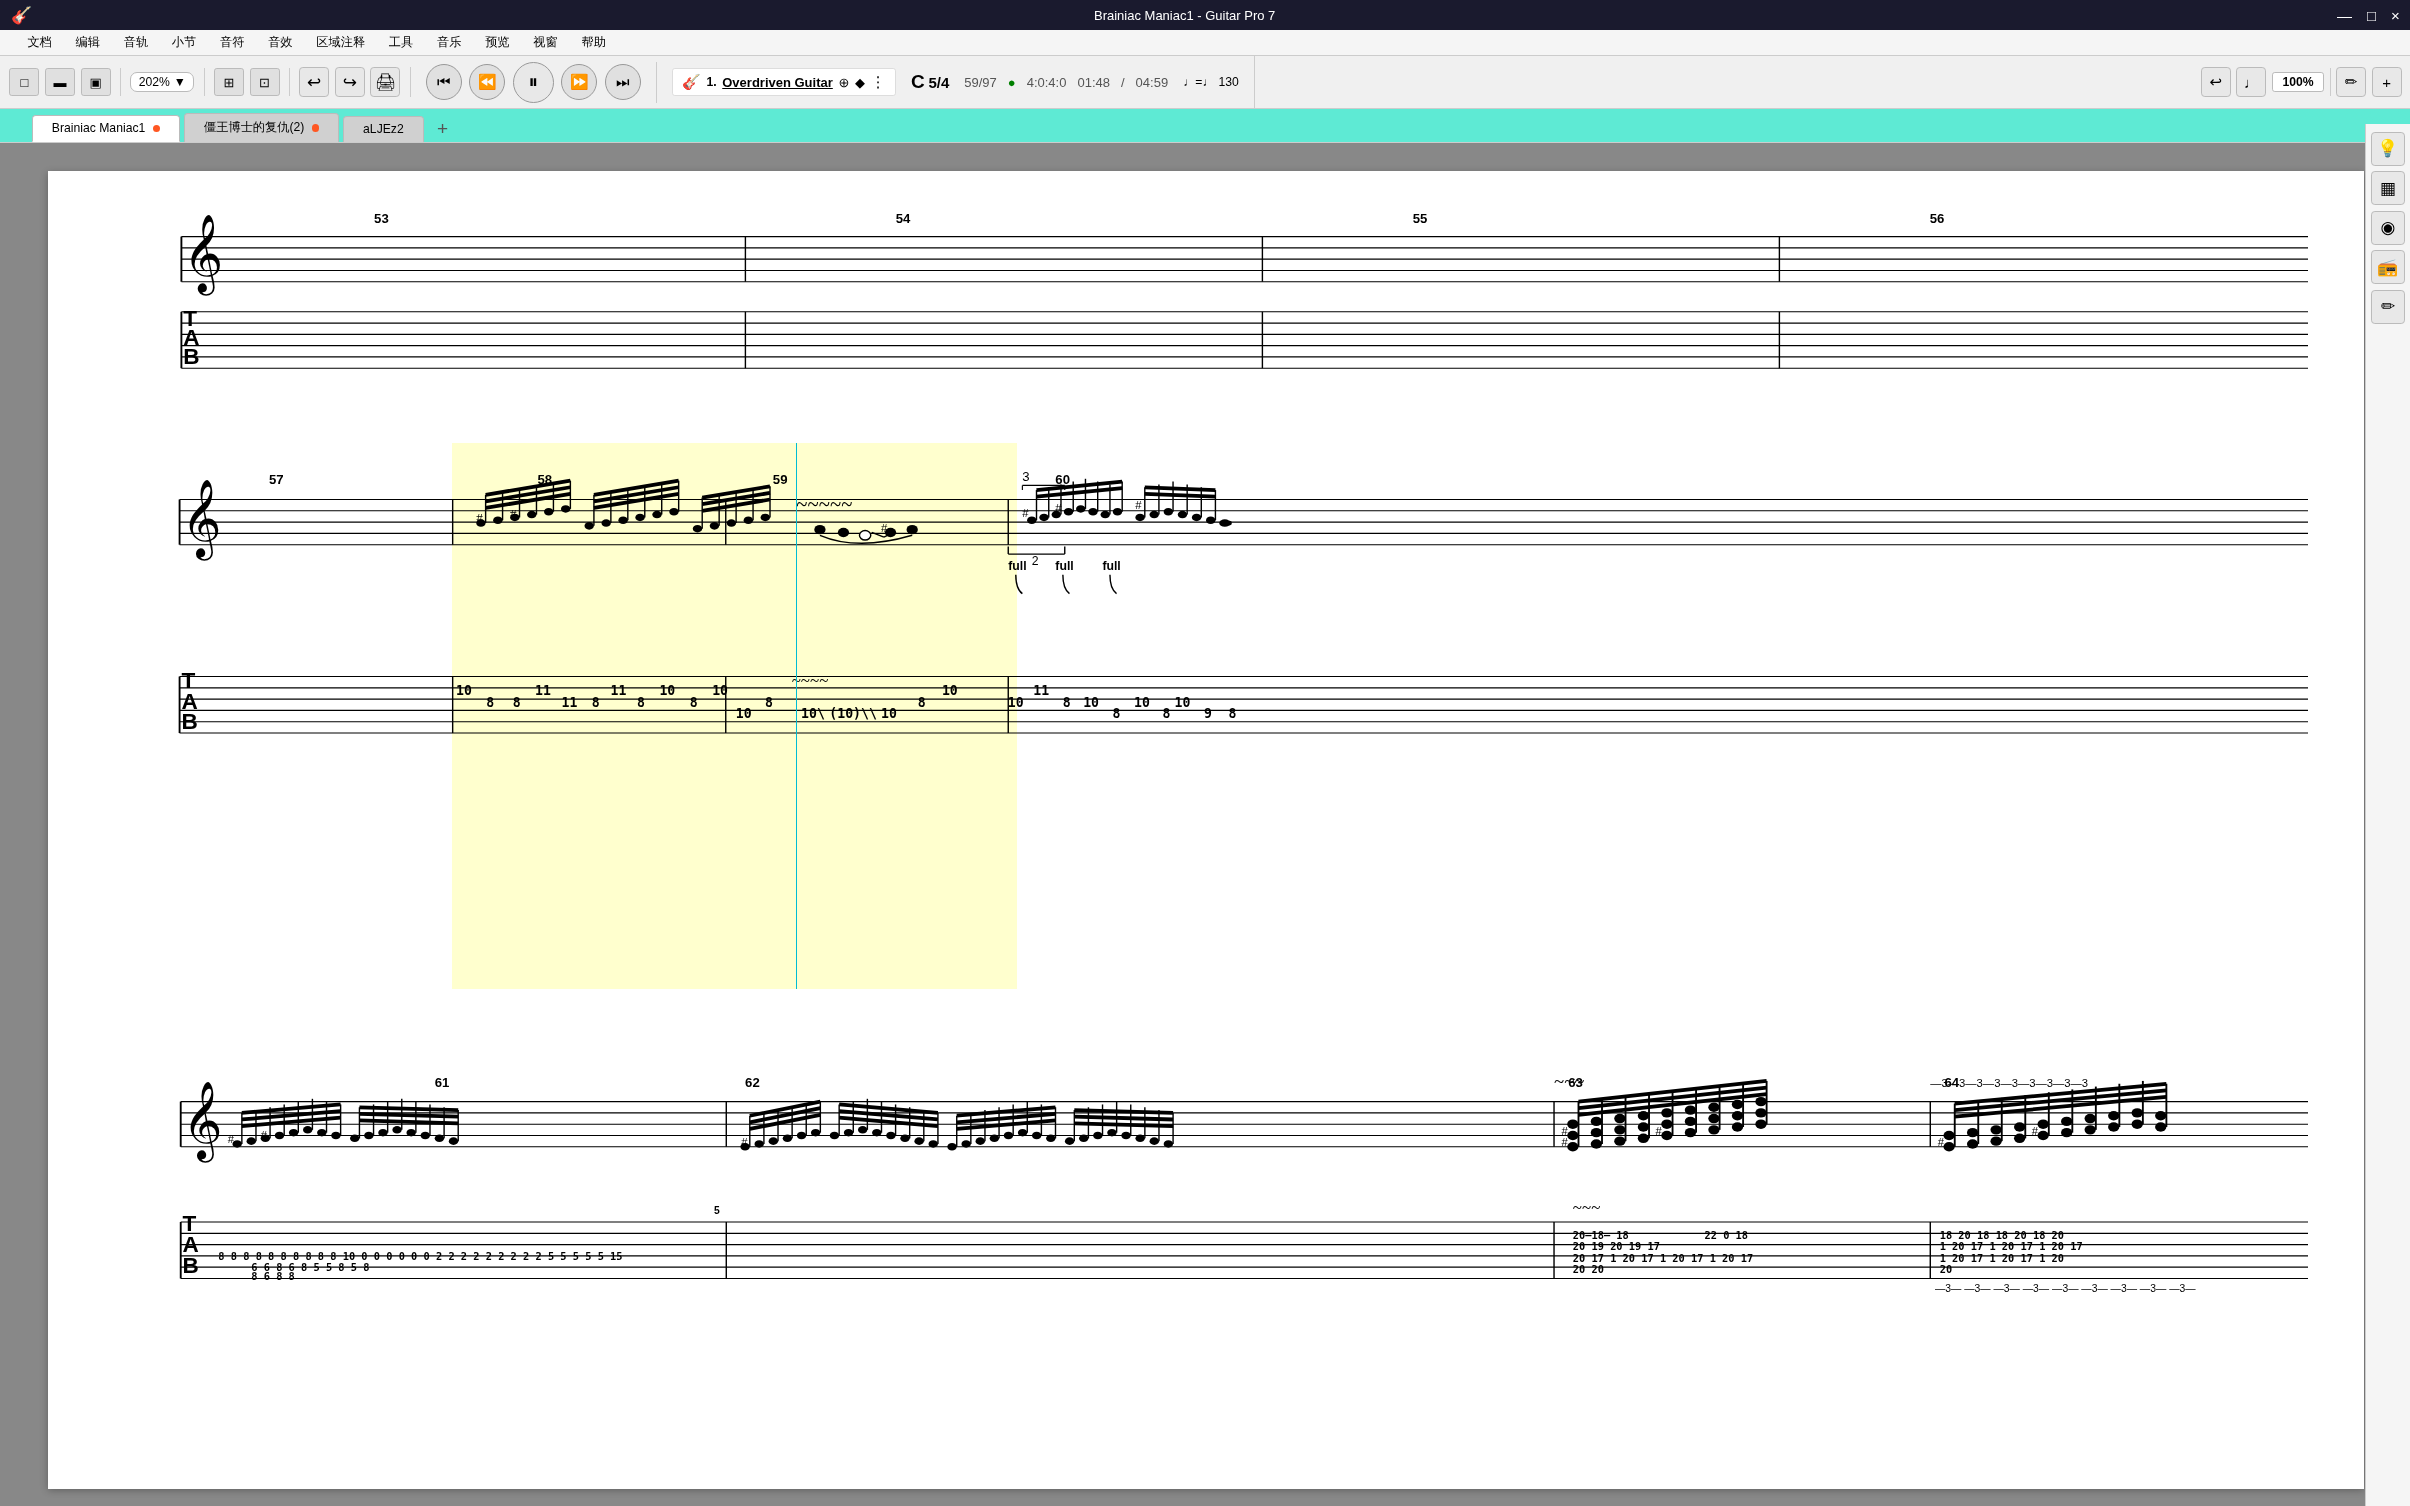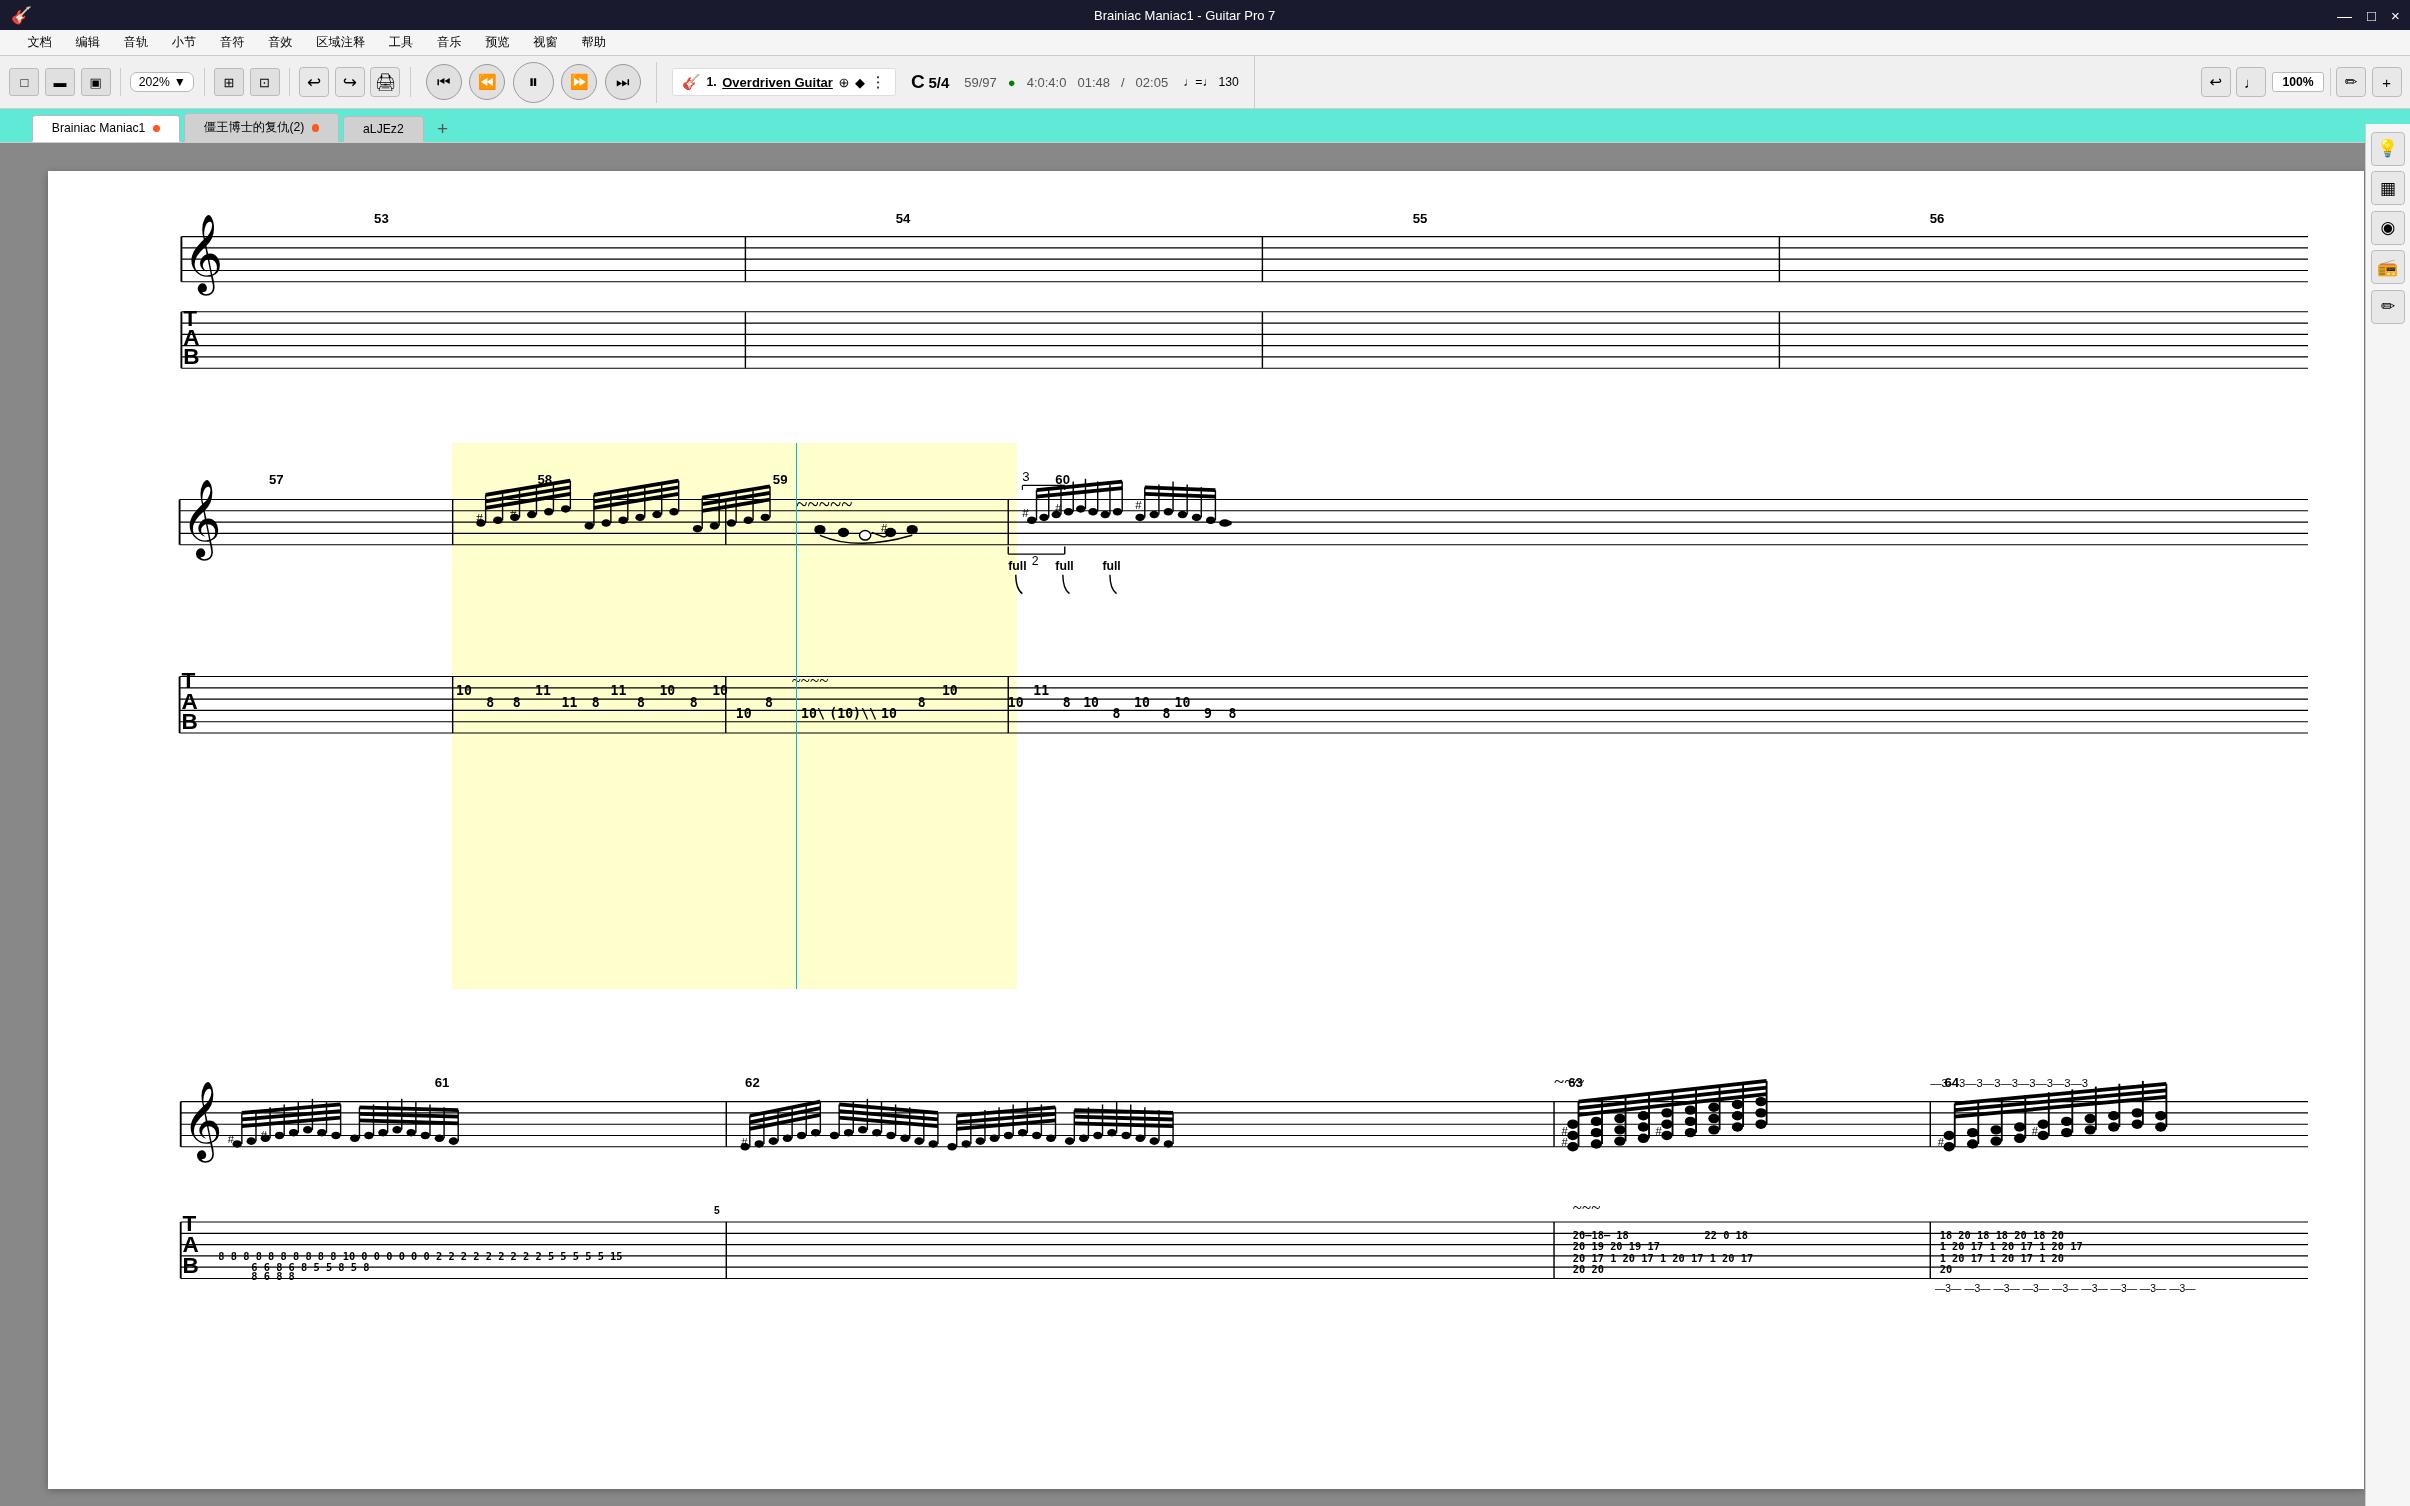--- a/index.html
+++ b/index.html
@@ -238,21 +238,21 @@
       <span>C</span>
       <span style="font-size:15px;">5/4</span>
     </div>
 
     <div style="display:flex; align-items:flex-start; gap:11px; font-size:13px; color:#555;">
       <span>59/97</span>
       <span style="color:green;">●</span>
       <span>4:0:4:0</span>
       <span>01:48</span>
       <span>/</span>
-      <span>02:05</span>
+      <span>04:59</span>
     </div>
 
     <div style="display:flex; align-items:center; gap:3.8px; font-size:12.2px;">
       <span>♩=♩</span>
       <span>130</span>
     </div>
   </div>
 
   <div style="display:flex; align-items:center; padding:0 9.4px; gap:5.6px; margin-left:auto;">
     <div class="tb-btn">↩</div>

